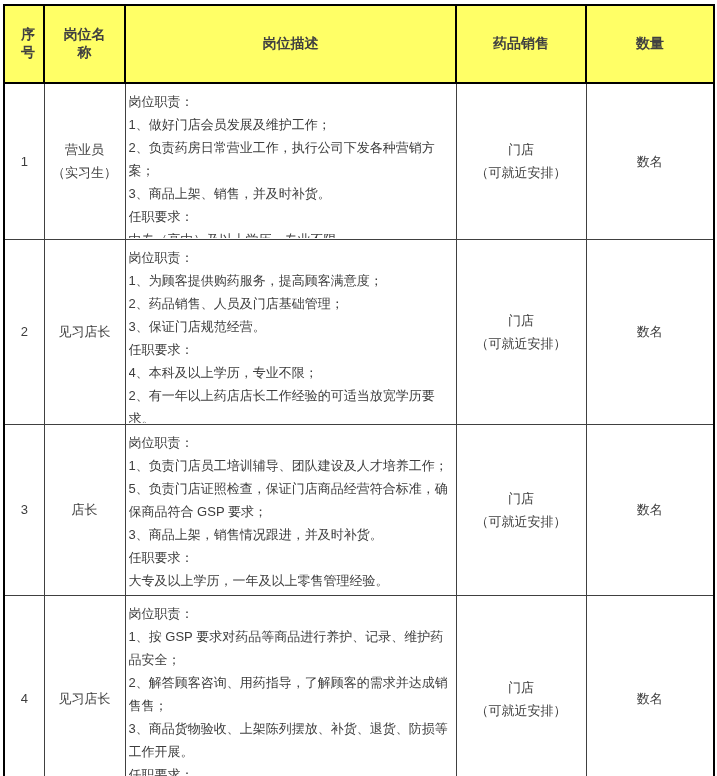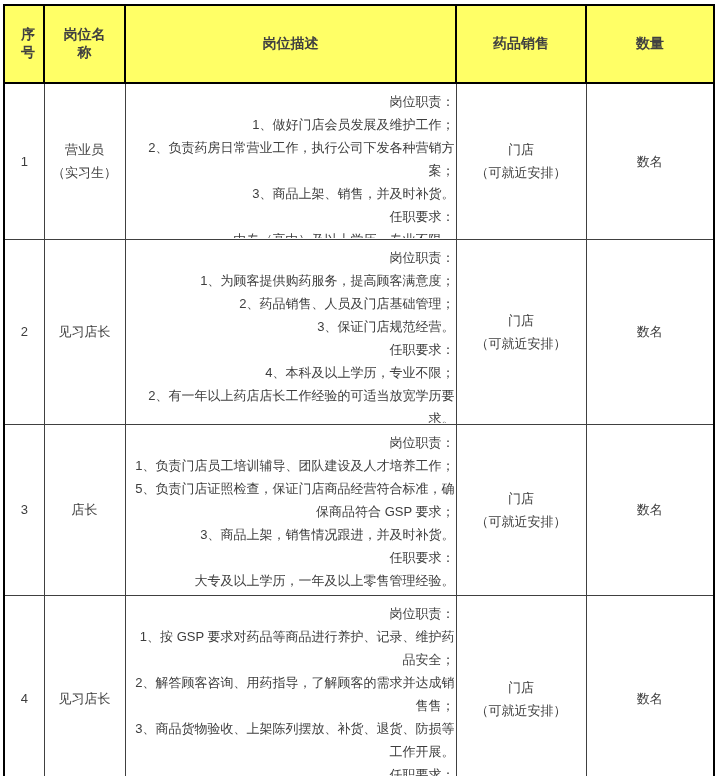--- a/index.html
+++ b/index.html
@@ -53,21 +53,21 @@
     text-align:center;
     vertical-align:middle;
     line-height:23px;
     white-space:pre-line;
   }
   td.c-desc{
     vertical-align:top;
     padding:6px 1px 0 3px;
     text-align:left;
   }
-  .desc-clip{overflow:hidden;text-align:right;}
+  .desc-clip{overflow:hidden;}
   tbody tr:nth-child(1) .desc-clip{height:148px}
   tbody tr:nth-child(2) .desc-clip{height:177px}
   tbody tr:nth-child(3) .desc-clip{height:163px}
   tbody tr:nth-child(4) .desc-clip{height:200px}
   .desc-line{line-height:23px;}
 </style>
 </head>
 <body>
 
 <div class="page">

